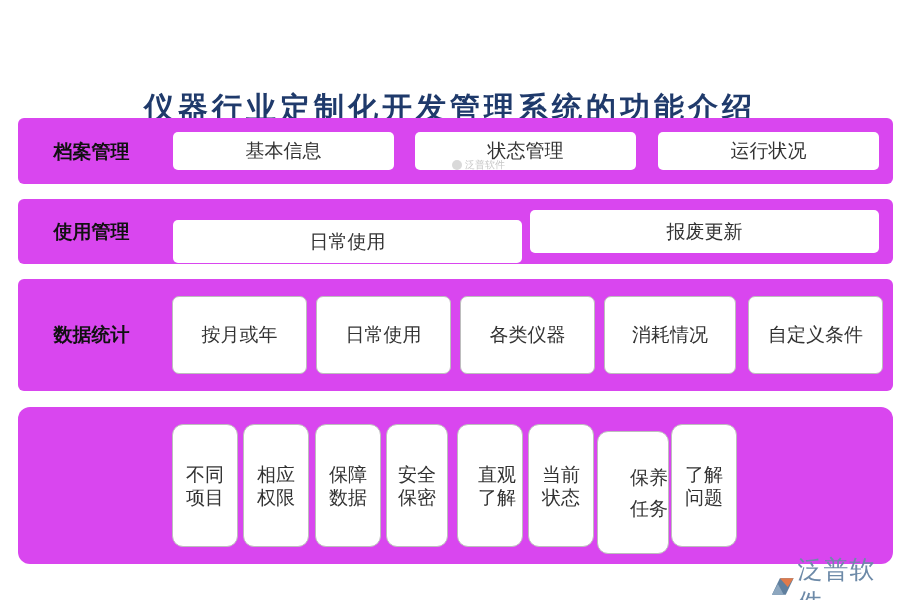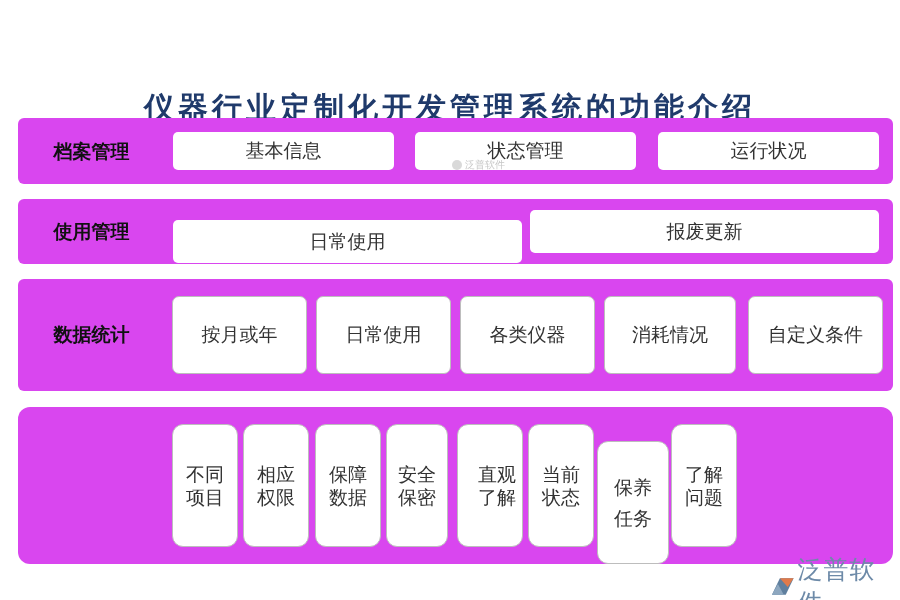--- a/index.html
+++ b/index.html
@@ -94,21 +94,21 @@
     <span>保密</span>
   </div>
   <div class="cell tall" style="left:439px;top:17px;width:66px;height:123px;padding-left:14px;">
     <span>直观</span>
     <span>了解</span>
   </div>
   <div class="cell tall" style="left:510px;top:17px;width:66px;height:123px;">
     <span>当前</span>
     <span>状态</span>
   </div>
-  <div class="cell tall spaced" style="left:579px;top:34px;width:72px;height:123px;">
+  <div class="cell tall spaced" style="left:579px;top:24px;width:72px;height:123px;align-items:flex-end;">
     <span>保养</span>
     <span>任务</span>
   </div>
   <div class="cell tall" style="left:653px;top:17px;width:66px;height:123px;">
     <span>了解</span>
     <span>问题</span>
   </div>
 </div>
 
 <div class="wm-logo">

